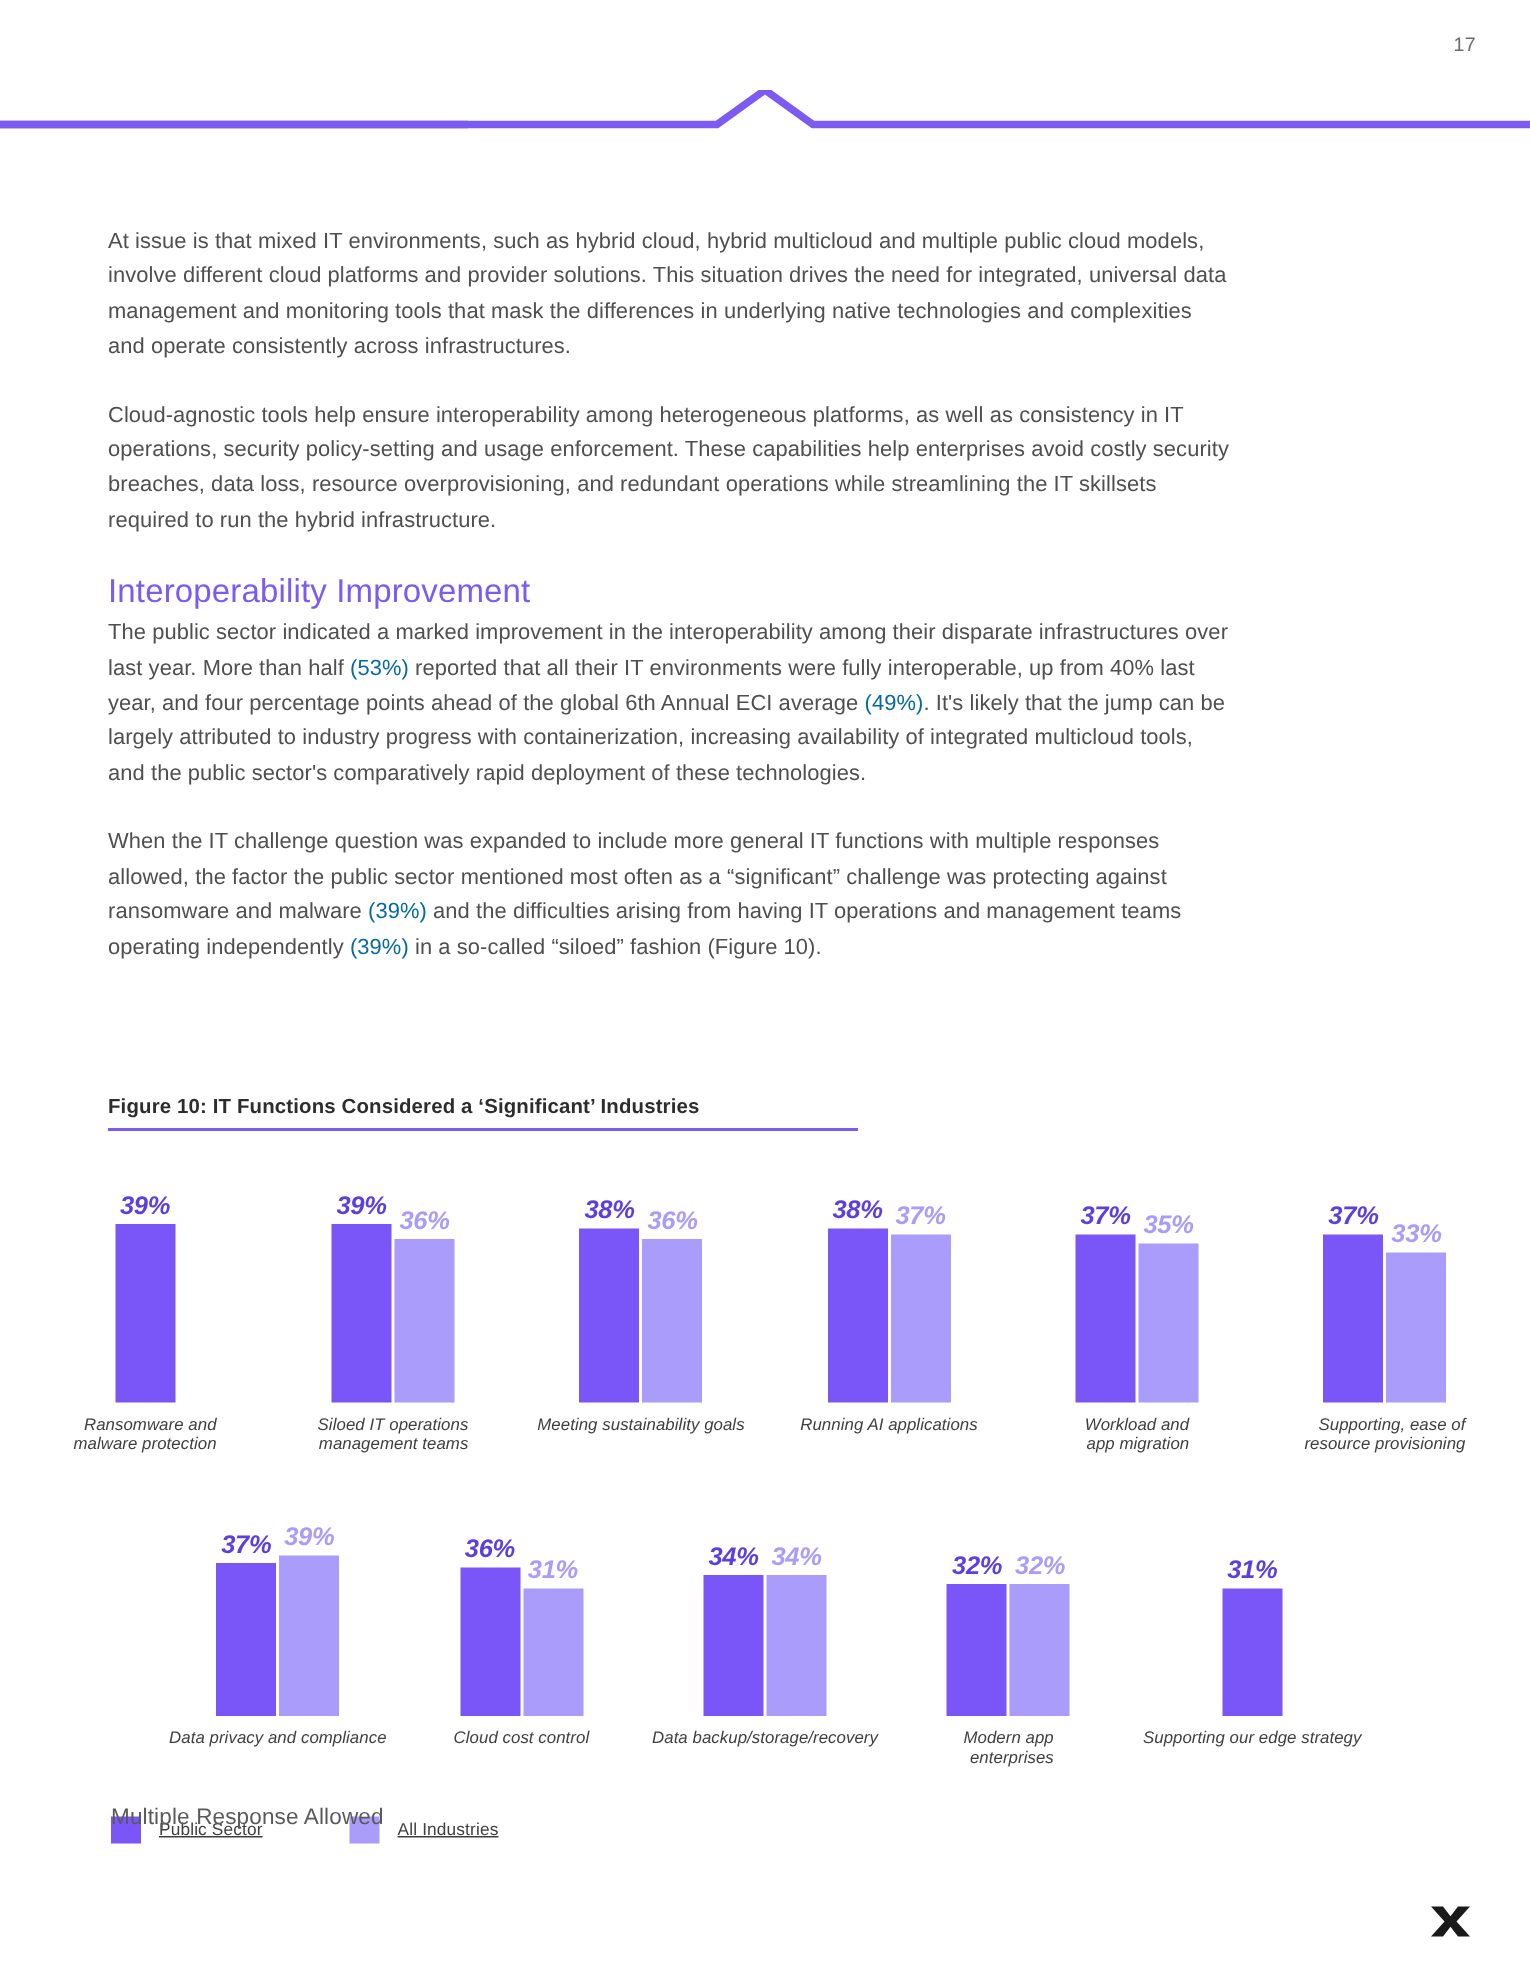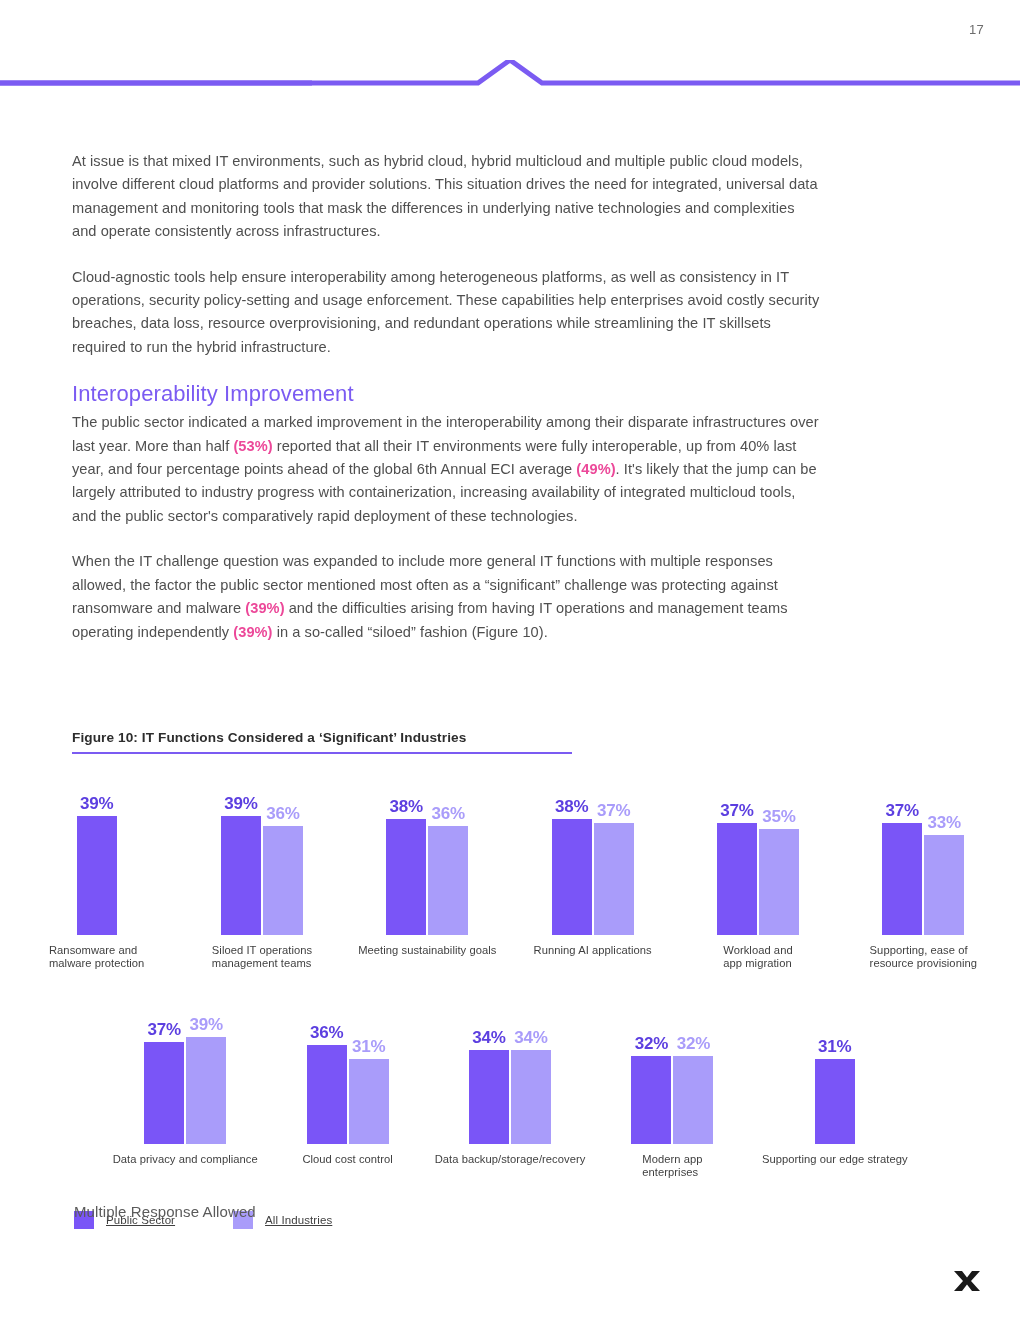--- a/index.html
+++ b/index.html
@@ -41,22 +41,22 @@
     width: 750px;
   }
   p.body-text {
     margin: 0 0 22px 0;
     font-size: 14.6px;
     line-height: 23.4px;
     color: #4f4f4f;
     letter-spacing: 0.06px;
   }
   .hl {
-    color: #ec4899;
-    font-weight: bold;
+    color: #0369a1;
+    font-weight: normal;
   }
   h2.section-heading {
     margin: 8px 0 4px 0;
     font-size: 22px;
     font-weight: normal;
     color: #7b5bf2;
     letter-spacing: 0.1px;
   }
 
   
@@ -83,20 +83,21 @@
   .chart {
     position: absolute;
     left: 0;
     top: 775px;
     width: 1020px;
   }
   .bar-row {
     display: flex;
     width: 1020px;
     box-sizing: border-box;
+    font-style: italic;
   }
   .row-1 { padding: 0 14px; }
   .row-2 { padding: 0 104px; margin-top: 28px; }
 
   .bar-group {
     flex: 1 1 0;
     display: flex;
     flex-direction: column;
     align-items: center;
   }
@@ -130,21 +131,21 @@
     width: 40px;
   }
   .bar.public { background: #7a55f7; }
   .bar.all { background: #a99cfa; }
 
   .group-label {
     margin-top: 9px;
     font-size: 11.2px;
     line-height: 13.4px;
     color: #3f3f3f;
-    text-align: left;
+    text-align: right;
     letter-spacing: 0.05px;
     white-space: pre-line;
   }
 
   
   .legend {
     position: absolute;
     left: 74px;
     top: 1211px;
     display: flex;

